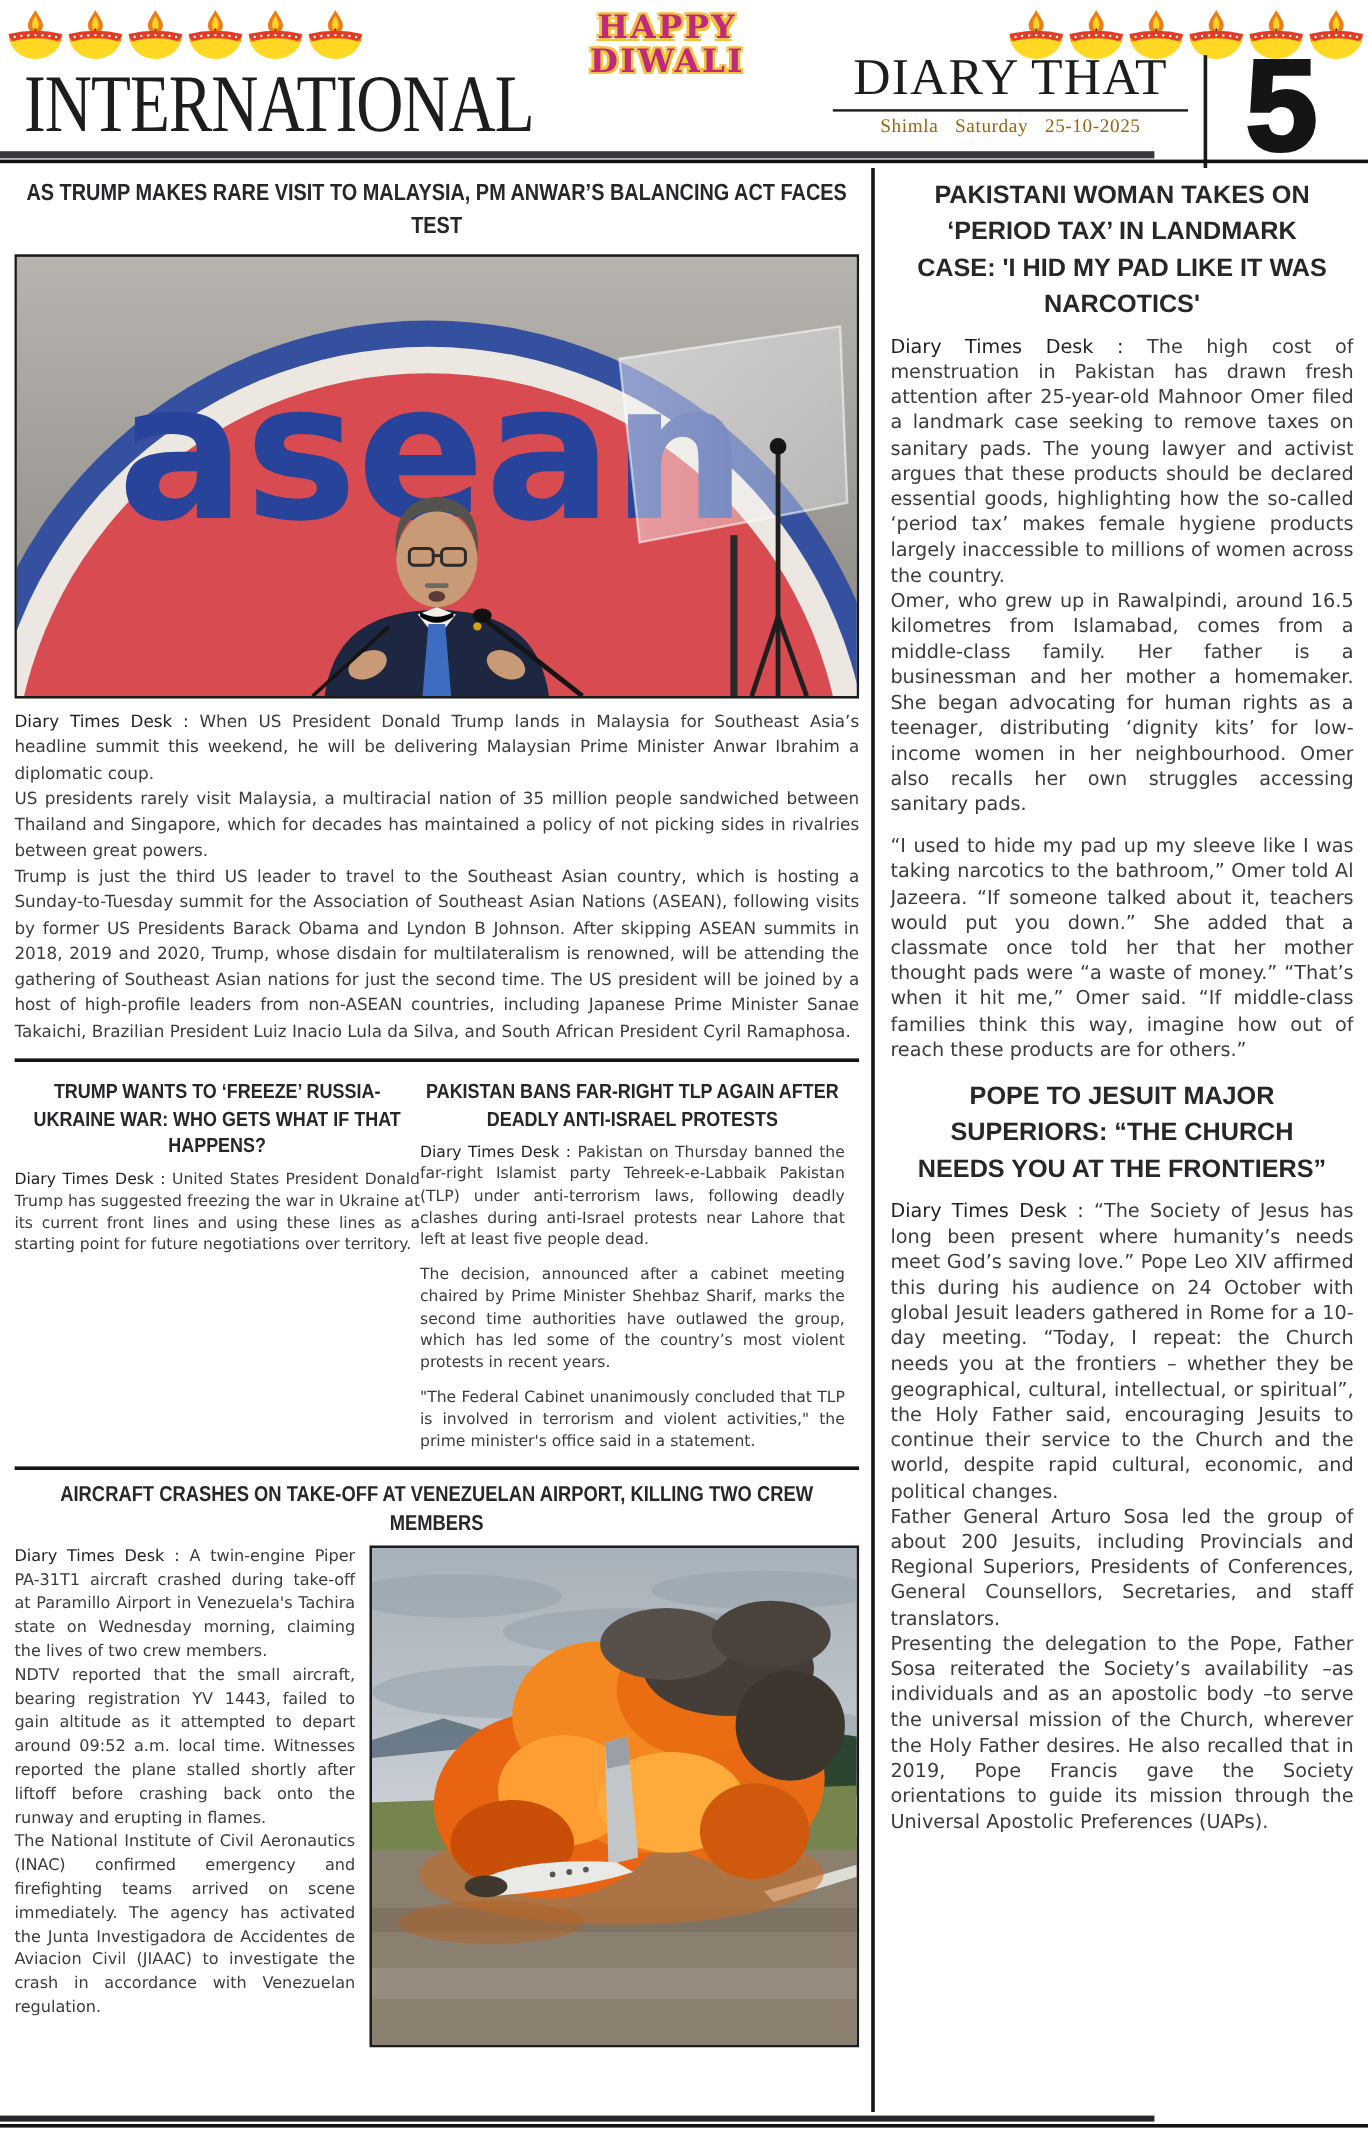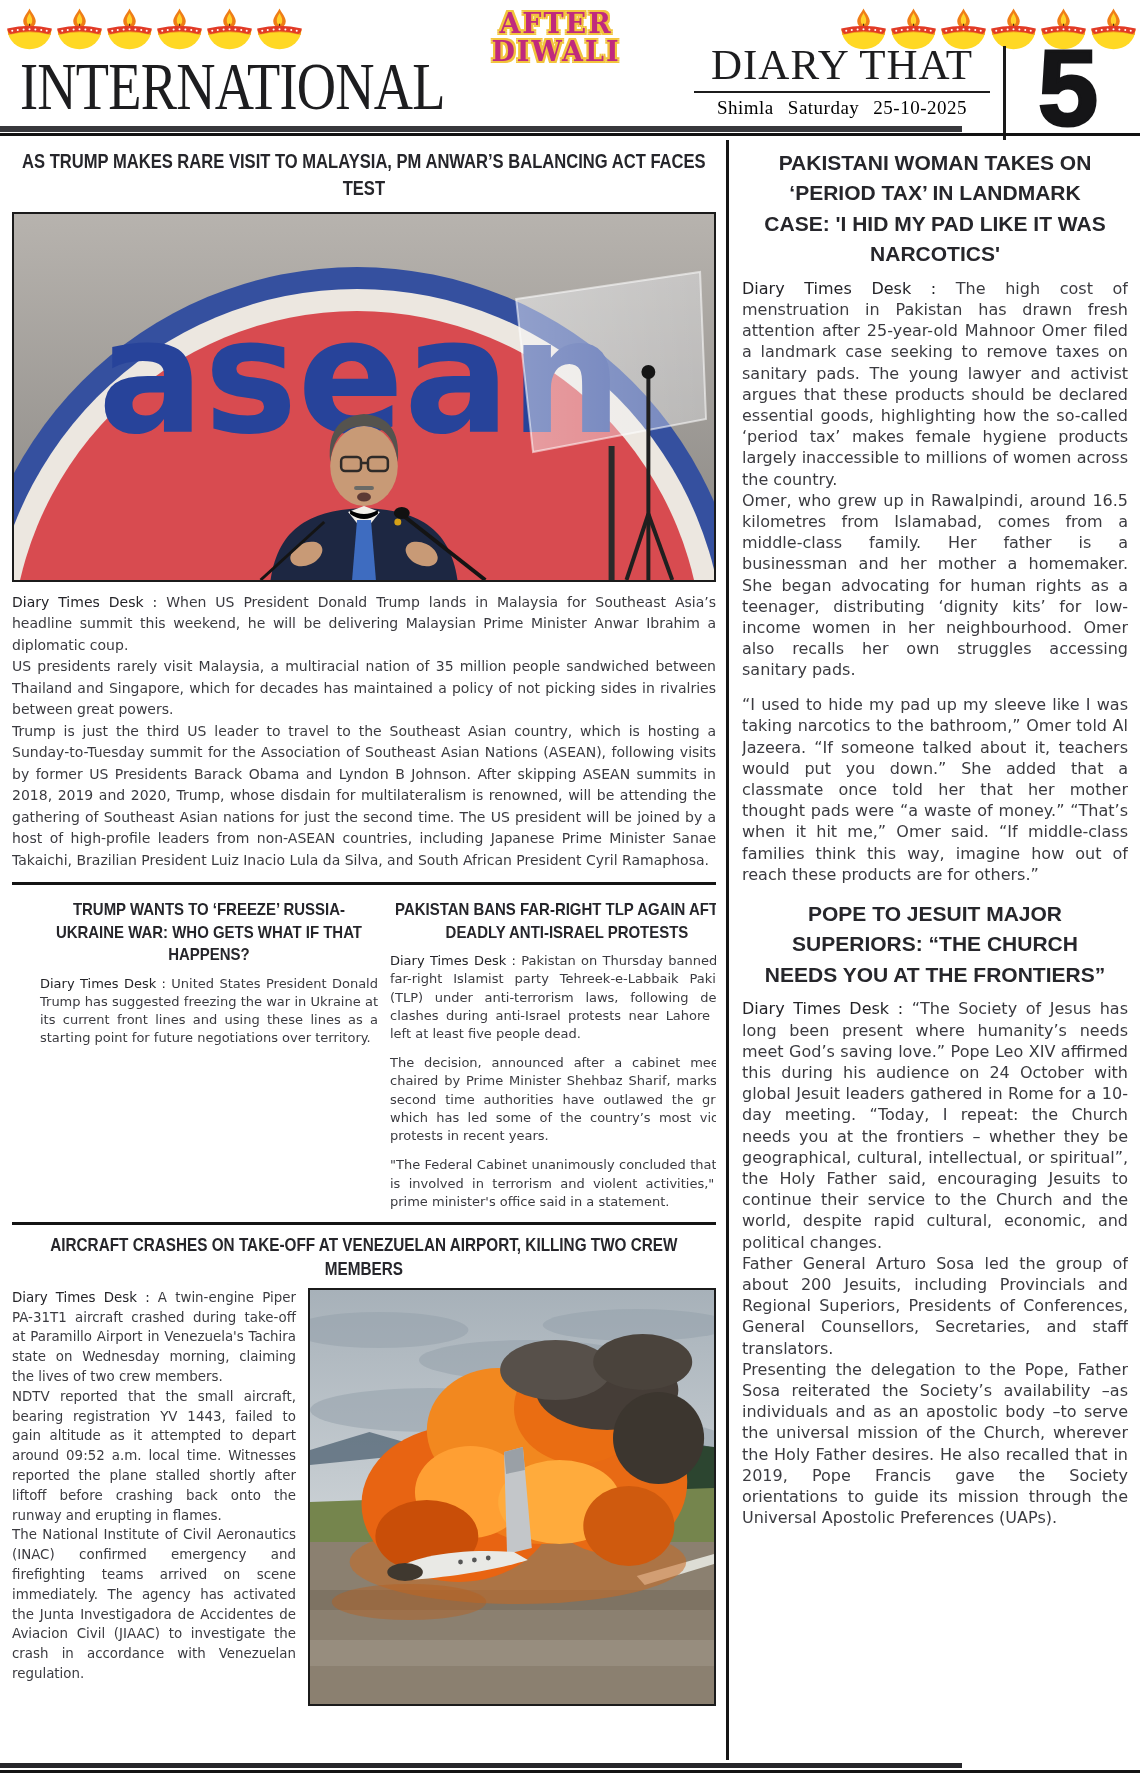--- a/index.html
+++ b/index.html
@@ -22,21 +22,21 @@
                 2px 2px 0 #f2c43d,-2px -2px 0 #f2c43d,2px -2px 0 #f2c43d,-2px 2px 0 #f2c43d;
   }
   .intl-title {
     position:absolute; left:20px; top:52px;
     font-family:"Liberation Serif", serif; font-size:68px; line-height:1; color:#1d1d1f;
     letter-spacing:-1px; transform:scaleX(0.8); transform-origin:0 0; white-space:nowrap;
   }
   .masthead { position:absolute; left:692px; top:42px; width:300px; text-align:center; color:#1d1d1f; }
   .masthead-name { font-family:"Liberation Serif", serif; font-size:43px; line-height:1.05; letter-spacing:1px; }
   .masthead-rule { height:2px; background:#1c1c1c; margin:4px 2px 4px; }
-  .dateline { font-family:"Liberation Serif", serif; font-size:19px; letter-spacing:0.5px; color:#000000; }
+  .dateline { font-family:"Liberation Serif", serif; font-size:16px; letter-spacing:0.5px; color:#a16207; }
   .dateline span { margin:0 7px; }
   .masthead-bar { position:absolute; left:1003px; top:46px; width:3px; height:94px; background:#1a1a1a; }
   .page-number {
     position:absolute; left:1038px; top:34px; font-family:"Liberation Sans", sans-serif;
     font-size:108px; line-height:1; font-weight:700; color:#151517; -webkit-text-stroke:3px #151517;
   }
   .hr-a { position:absolute; left:0; top:126px; width:962px; height:6px; background:#38383c; }
   .hr-b { position:absolute; left:0; top:133px; width:1140px; height:3px; background:#121212; }
   
   .v-divider { position:absolute; left:726px; top:140px; width:3px; height:1620px; background:#161616; }
@@ -58,21 +58,21 @@
   p { margin:0; }
   .gap { margin-top:0.85em; }
   .byline { font-weight:400; color:#232327; }
   
   .rule { height:3px; background:#141414; margin:11px 0 6px; }
   
   .photo-frame { border:2px solid #1b1b1b; overflow:hidden; background:#999; }
   .photo-frame svg { display:block; width:100%; height:100%; }
   .asean-photo { width:704px; height:370px; }
   .crash-photo { width:408px; height:418px; flex:none; }
-  .two-col { display:flex; gap:12px; margin-top:2px;margin-left:28px; }
+  .two-col { display:flex; margin-top:2px; }
   .col-a { width:338px; flex:none; }
   .col-b { width:354px; flex:none; }
   .air-flex { display:flex; gap:12px; }
   .air-text { width:284px; flex:none; }
   
   .bot-a { position:absolute; left:0; top:1763px; width:962px; height:5px; background:#26262a; }
   .bot-b { position:absolute; left:0; top:1770px; width:1140px; height:3px; background:#141414; }
   .defs-holder { position:absolute; width:0; height:0; overflow:hidden; }
 </style>
 </head>
@@ -117,21 +117,21 @@
       </svg>
     <svg class="diya">
         <use href="#diya"></use>
       </svg>
     <svg class="diya">
         <use href="#diya"></use>
       </svg>
   </div>
 
   <div class="banner">
-    <div>AFTER</div>
+    <div>HAPPY</div>
     <div>DIWALI</div>
   </div>
 
   <div class="diya-row right">
     <svg class="diya">
         <use href="#diya"></use>
       </svg>
     <svg class="diya">
         <use href="#diya"></use>
       </svg>

